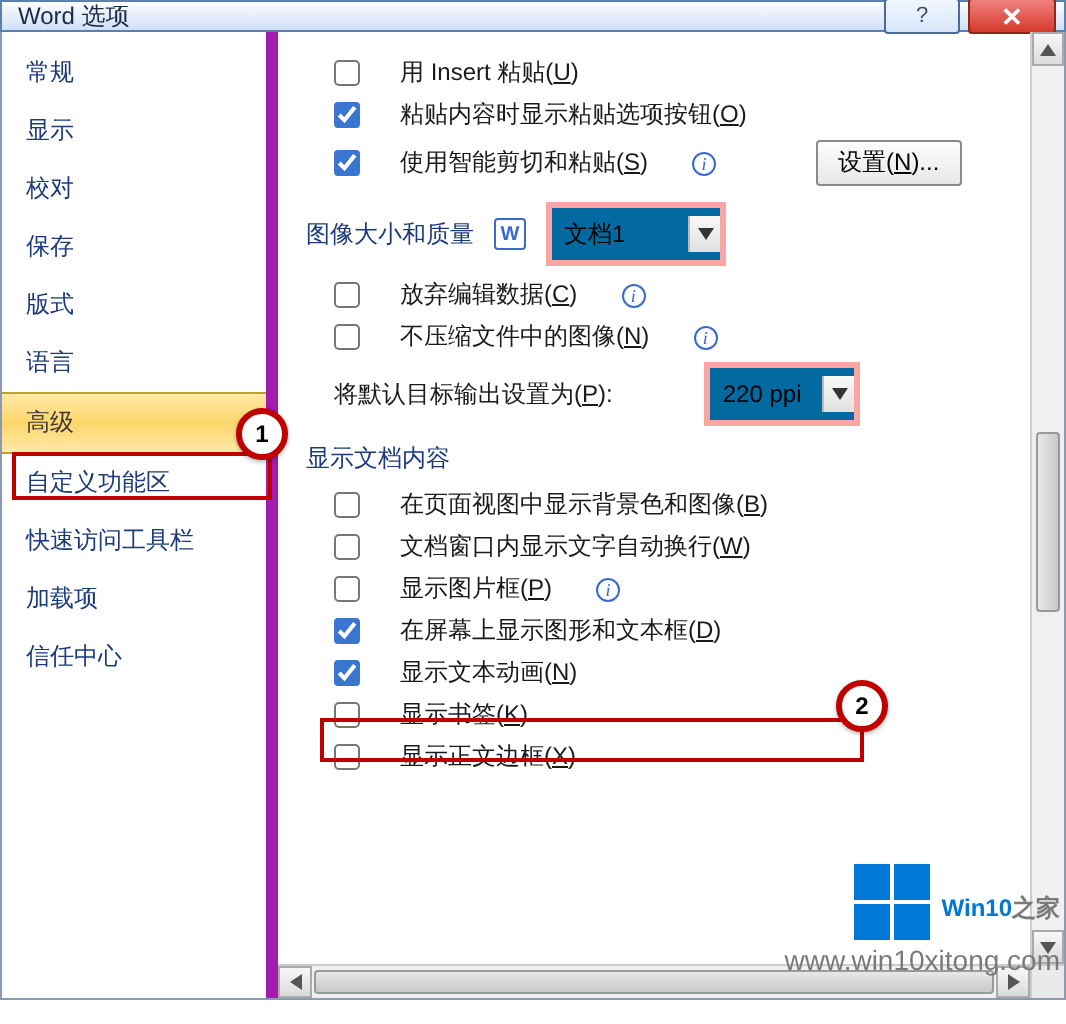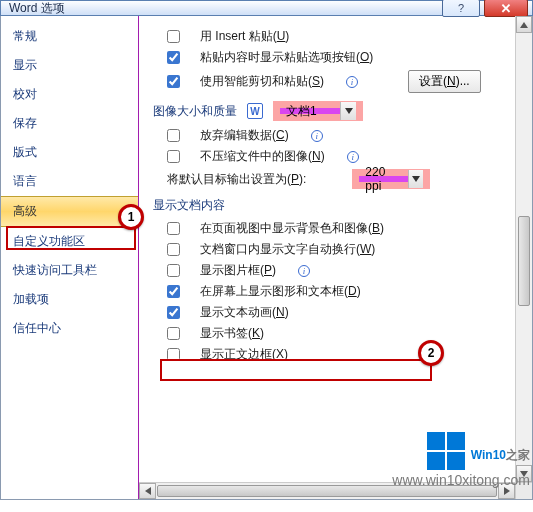--- a/index.html
+++ b/index.html
@@ -3,32 +3,32 @@
 <meta charset="utf-8">
 <style>
 *{box-sizing:border-box;margin:0;padding:0;font-family:"Microsoft YaHei",SimSun,Arial,sans-serif;font-size:12px}
 body{background:#fff;width:533px;height:512px;overflow:hidden;position:relative}
 .titlebar{height:16px;background:linear-gradient(#fdfeff,#e6eefb,#cfe0f7);border:1px solid #5a7fb0;display:flex;align-items:center;padding:0 4px 0 8px;color:#1a2b4a}
 .title-text{flex:1;font-size:12px}
 .winbtn{width:38px;height:18px;border:1px solid #4a6a9a;border-radius:2px;margin-left:4px;display:flex;align-items:center;justify-content:center;font-family:Arial;font-size:11px;color:#3a4a6a}
 .winbtn.help{background:linear-gradient(#f0f6ff,#d8e7fb)}
 .winbtn.close{width:44px;background:linear-gradient(#f08080,#d43a2a);color:#fff;border-color:#8a2a1a;font-size:13px;font-weight:bold}
 .dialog-body{display:flex;height:484px;border:1px solid #8a9ab0;border-top:none}
-.sidebar{width:138px;border-right:1px solid #a21caf;padding:6px 0;display:flex;flex-direction:column;gap:0}
+.sidebar{width:138px;border-right:6px solid #a21caf;padding:6px 0;display:flex;flex-direction:column;gap:0}
 .sidebar .item{padding:6px 12px;color:#1a3a7a;cursor:default;position:relative}
 .sidebar .item.selected{background:linear-gradient(#ffe9a8,#ffd66b,#ffe9a8);border:1px solid #c0a030;border-left:none;border-right:none;color:#3a3a3a}
 .content{flex:1;padding:8px 14px 0 14px;overflow:hidden;position:relative}
 .row{display:flex;align-items:center;margin:4px 0 4px 14px;gap:20px}
 input[type=checkbox]{width:13px;height:13px;accent-color:#3a76d0}
 .ui-label{color:#1a1a1a}
 .underline{text-decoration:underline}
 .sect-head{display:flex;align-items:center;gap:10px;margin:8px 0 6px 0}
 .sect-title{font-weight:normal;color:#1a3a7a}
 .btn{background:linear-gradient(#fdfdfd,#e8e8e8);border:1px solid #8a8a8a;border-radius:2px;padding:2px 10px;cursor:default}
-.dropdown{display:inline-flex;align-items:center;border:7px solid #fca5a5;background:#d946ef;height:20px}
+.dropdown{display:inline-flex;align-items:center;border:3px solid #fca5a5;background:#0369a1;height:32px}
 .dropdown .val{padding:0 6px}
 .dropdown .arrow{width:16px;height:18px;border-left:1px solid #bbb;display:flex;align-items:center;justify-content:center;background:linear-gradient(#f8f8f8,#e0e0e0)}
 .arrow svg{width:8px;height:6px}
 .wicon{width:16px;height:16px;border:1px solid #3a6ad0;background:#fff;display:inline-flex;align-items:center;justify-content:center;color:#3a6ad0;font-weight:bold;font-size:10px;border-radius:2px}
 .info-icon{width:12px;height:12px;border:1px solid #3a6ad0;border-radius:50%;display:inline-flex;align-items:center;justify-content:center;color:#3a6ad0;font-family:Georgia,serif;font-style:italic;font-size:9px;margin-left:2px}
 .annot{position:absolute;width:26px;height:26px;border:3px solid #c00000;border-radius:50%;background:#fff;display:flex;align-items:center;justify-content:center;font-weight:bold;font-size:14px;color:#000;z-index:20;box-shadow:0 1px 2px rgba(0,0,0,.3)}
 .hl-box{position:absolute;border:2px solid #c00000;pointer-events:none;z-index:15}
 .scrollbar-v{position:absolute;right:0;top:0;bottom:17px;width:17px;background:#f0f0f0;border-left:1px solid #ccc}
 .scrollbar-v .thumb{position:absolute;left:2px;right:2px;top:200px;height:90px;background:linear-gradient(90deg,#e8e8e8,#c8c8c8);border:1px solid #9a9a9a;border-radius:2px}
 .scrollbar-v .sbtn{position:absolute;left:0;right:0;height:17px;background:linear-gradient(#f8f8f8,#dadada);border:1px solid #aaa;display:flex;align-items:center;justify-content:center}

